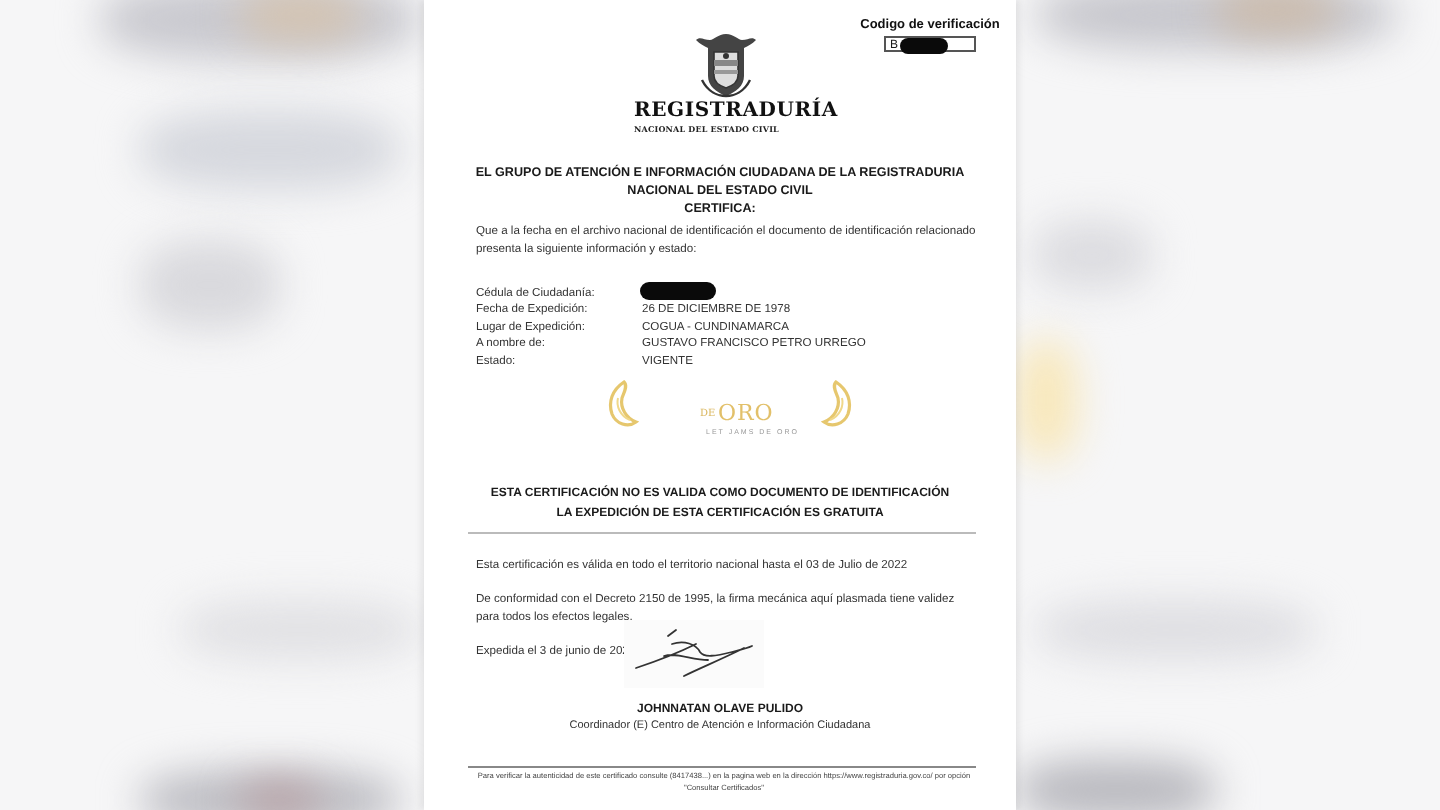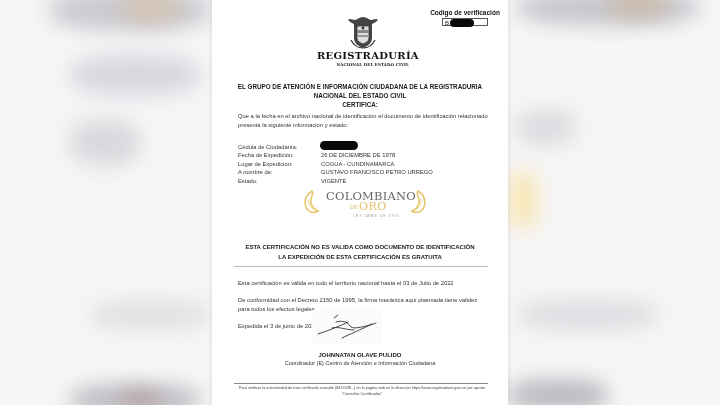--- a/index.html
+++ b/index.html
@@ -19,21 +19,21 @@
     position:absolute; left:212px; top:0; width:296px; height:405px;
     background:#ffffff;
     box-shadow: -2px 0 3px rgba(0,0,0,0.06), 2px 0 3px rgba(0,0,0,0.06);
   }
   .verif { position:absolute; left:216px; top:9px; width:74px; text-align:center; }
   .verif-label { font-size:6.5px; font-weight:bold; color:#111; white-space:nowrap; }
   .verif-box { margin:2px auto 0; width:46px; height:8px; border:1px solid #555; position:relative; font-size:6px; line-height:8px; text-align:left; padding-left:2px; box-sizing:border-box; }
   .redact { position:absolute; background:#0a0a0a; border-radius:6px; }
 
   .crest { position:absolute; left:133px; top:14px; width:36px; height:36px; }
-  .brand { position:absolute; left:105px; top:50px; width:92px; text-align:right; }
+  .brand { position:absolute; left:105px; top:50px; width:92px; text-align:left; }
   .brand-name { font-family:"DejaVu Serif", serif; font-weight:bold; font-size:10px; letter-spacing:0.3px; color:#111; }
   .brand-sub { font-family:"DejaVu Serif", serif; font-size:4px; font-weight:bold; letter-spacing:0.1px; color:#222; margin-top:1px; }
 
   .heading { position:absolute; left:20px; top:82px; width:256px; text-align:center; font-size:6.3px; font-weight:bold; line-height:9px; }
   .para { position:absolute; left:26px; width:250px; font-size:5.8px; line-height:9px; color:#333; }
   .fields { position:absolute; left:26px; top:143px; width:260px; font-size:5.8px; line-height:8.4px; color:#333; }
   .field-row { display:flex; }
   .field-label { width:83px; }
   .field-value { white-space:nowrap; }
 
@@ -128,21 +128,20 @@
       <span class="field-label">Estado:</span>
       <span class="field-value">VIGENTE</span>
     </div>
   </div>
 
   <div class="watermark">
     <svg class="wm-icon" style="left:2px;" viewBox="0 0 20 26">
       <path d="M10 2 C4 6 2 12 4 18 C6 23 12 25 16 22 C11 20 8 15 9 10 C10 7 12 4 10 2 Z" fill="none" stroke="#e6c76e" stroke-width="1.6"></path>
       <path d="M7 10 C6 14 8 19 13 21" fill="none" stroke="#f0d88a" stroke-width="1"></path>
     </svg>
-    <div class="wm-title">COLOMBIANO</div>
     <div class="wm-de">DE</div>
     <div class="wm-oro">ORO</div>
     <div class="wm-tag">LET JAMS DE ORO</div>
     <svg class="wm-icon" style="left:108px;" viewBox="0 0 20 26">
       <path d="M10 2 C16 6 18 12 16 18 C14 23 8 25 4 22 C9 20 12 15 11 10 C10 7 8 4 10 2 Z" fill="none" stroke="#e6c76e" stroke-width="1.6"></path>
       <path d="M13 10 C14 14 12 19 7 21" fill="none" stroke="#f0d88a" stroke-width="1"></path>
     </svg>
   </div>
 
   <div class="notice">

